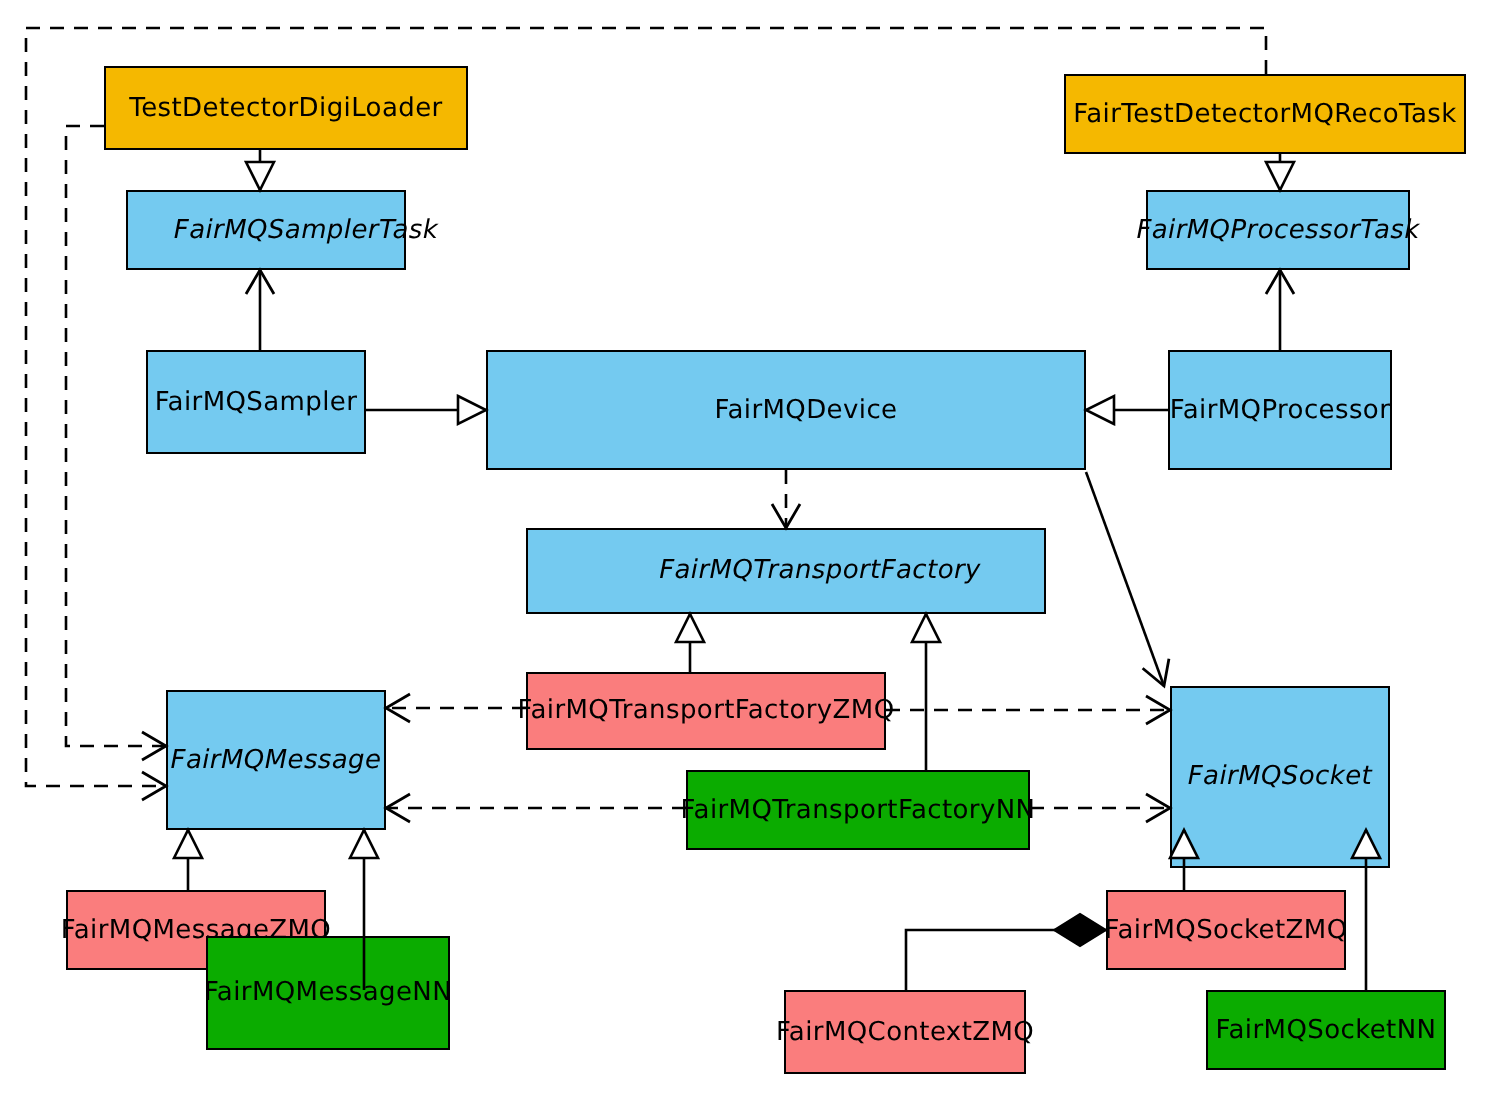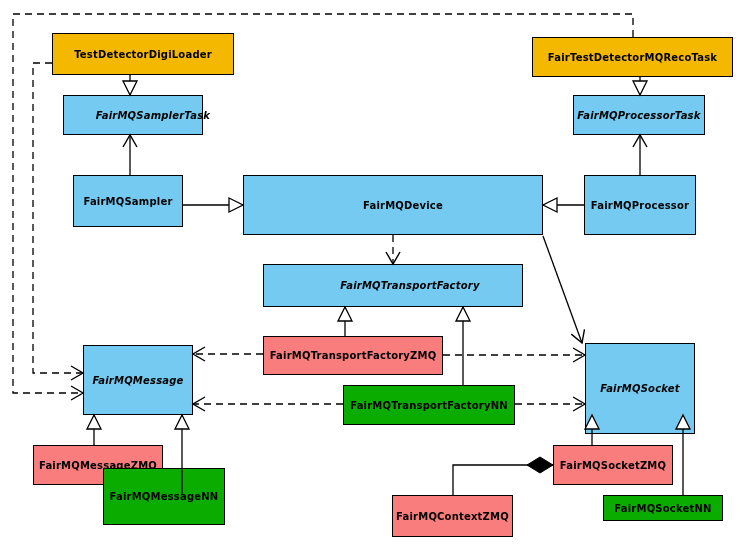--- a/index.html
+++ b/index.html
@@ -3,21 +3,21 @@
 <meta charset="utf-8">
 <style>
   html,body{margin:0;padding:0;background:#fff;}
   .stage{
     position:relative;width:748px;height:549px;background:#fff;
     font-family:"DejaVu Sans",sans-serif;overflow:hidden;
   }
   .node{
     position:absolute;box-sizing:border-box;border:1.6px solid #000;
     display:flex;align-items:center;justify-content:center;
-    font-size:10px;font-weight:bold;color:#000;white-space:nowrap;
+    font-size:13px;font-weight:normal;color:#000;white-space:nowrap;
     letter-spacing:.2px;
   }
   .abstract{font-style:italic;}
   .cat-user{background:var(--c-user);}
   .cat-framework{background:var(--c-framework);}
   .cat-zeromq{background:var(--c-zeromq);}
   .cat-nanomsg{background:var(--c-nanomsg);}
   .legend{
     position:absolute;left:265px;top:24px;width:239px;height:126px;
     box-sizing:border-box;background:#fff;border:1.5px solid #000;
@@ -75,21 +75,21 @@
   </div>
   <div class="node cat-zeromq" style="left:33px;top:445px;width:130px;height:40px;">
     <span>FairMQMessageZMQ</span>
   </div>
   <div class="node cat-nanomsg" style="left:103px;top:468px;width:122px;height:57px;">
     <span>FairMQMessageNN</span>
   </div>
   <div class="node cat-zeromq" style="left:553px;top:445px;width:120px;height:40px;">
     <span>FairMQSocketZMQ</span>
   </div>
-  <div class="node cat-nanomsg" style="left:603px;top:495px;width:120px;height:26px;">
+  <div class="node cat-nanomsg" style="left:603px;top:495px;width:120px;height:40px;">
     <span>FairMQSocketNN</span>
   </div>
   <div class="node cat-zeromq" style="left:392px;top:495px;width:121px;height:42px;">
     <span>FairMQContextZMQ</span>
   </div>
 
 
   <svg class="wires" width="748" height="549">
     <defs>
       <marker id="tri" markerUnits="userSpaceOnUse" markerWidth="18" markerHeight="18" refX="14" refY="7" orient="auto">

